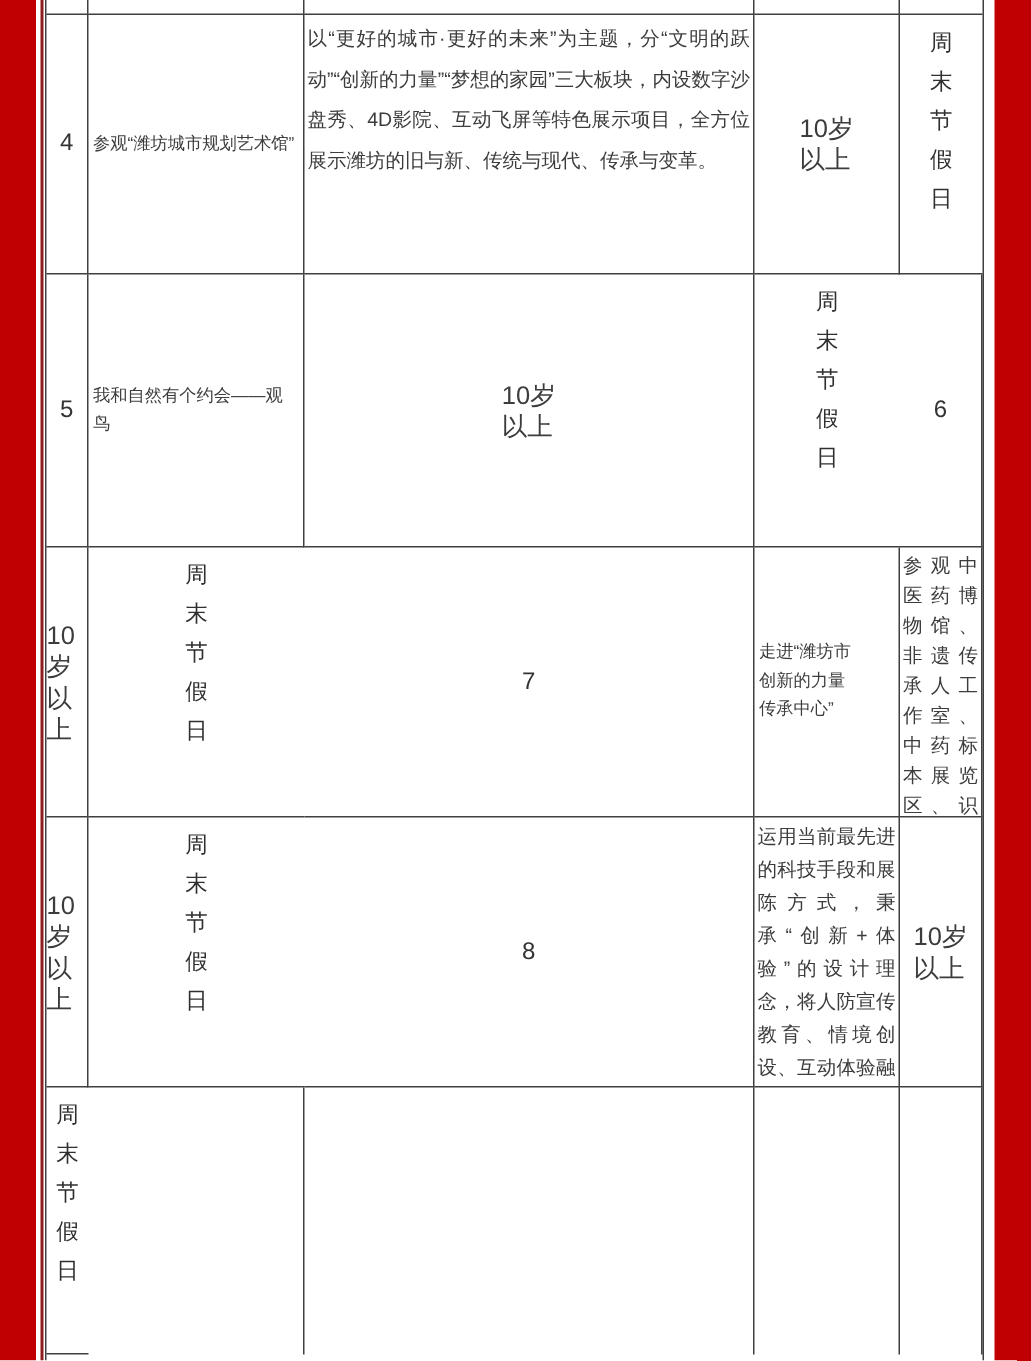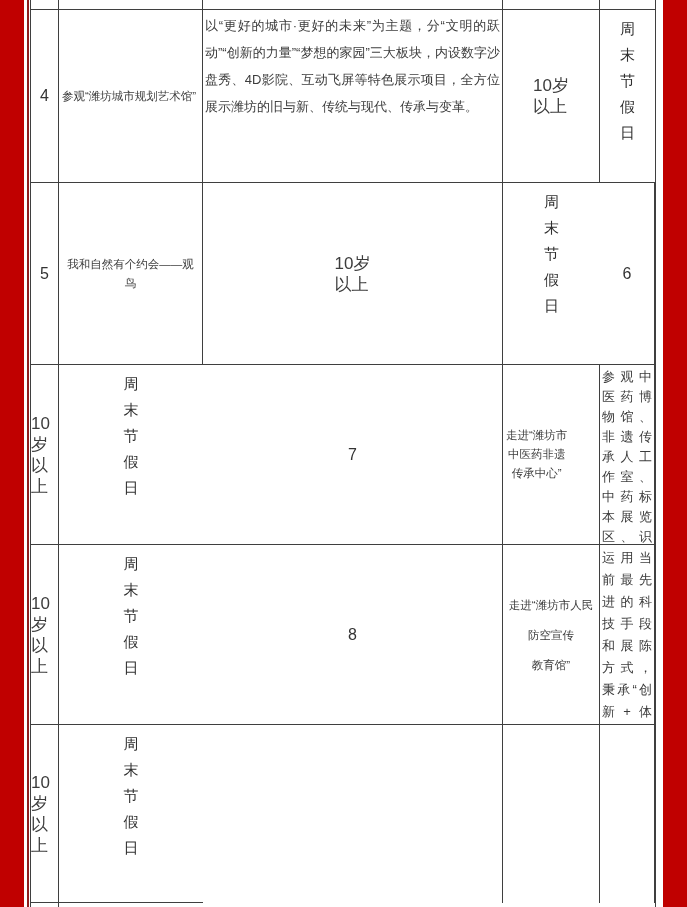--- a/index.html
+++ b/index.html
@@ -40,21 +40,20 @@
     display:flex;
   }
   .c.last{border-right:none;}
   .c.nb{border-bottom:none;}
   .num{align-items:center;justify-content:center;font-size:16px;color:#333;}
   .name{
     align-items:center;justify-content:flex-start;
     padding:2px 3px;
     font-size:11.5px;line-height:19px;
     white-space:pre-line;
-    text-align:center;
   }
   .r8 .name, .name.lh30{line-height:30px;}
   .desc{
     align-items:flex-start;
     padding:2px 2px;
     font-size:13px;
   }
   .desc .txt{text-align:justify;width:100%;}
   .lh27 .txt{line-height:27px;}
   .lh20 .txt{line-height:20px;}
@@ -117,36 +116,34 @@
     <div class="c age">10岁
 以上</div>
     <div class="c sched last">周
 末
 节
 假
 日</div>
 
     <div class="c num">7</div>
     <div class="c name">走进“潍坊市
-中医药非遗
+创新的力量
 传承中心”</div>
     <div class="c desc lh20">
       <div class="txt">参观中医药博物馆、非遗传承人工作室、中药标本展览区、识别中草药，学习中医药典故等活动，让学生了解中国传统医药文化的博大精深!</div>
     </div>
     <div class="c age">10岁
 以上</div>
     <div class="c sched last">周
 末
 节
 假
 日</div>
 
     <div class="c num">8</div>
-    <div class="c name lh30">走进“潍坊市人民防空宣传
-教育馆”</div>
     <div class="c desc lh22">
       <div class="txt">运用当前最先进的科技手段和展陈方式，秉承“创新+体验”的设计理念，将人防宣传教育、情境创设、互动体验融为一体，设“什么是观鸟”“初识人防”“战时应用”“人防实训”四大主题展厅，展厅布展理念超前、展陈方式先进、展览内容丰富、展示手段多样。</div>
     </div>
     <div class="c age">10岁
 以上</div>
     <div class="c sched last">周
 末
 节
 假
 日</div>

